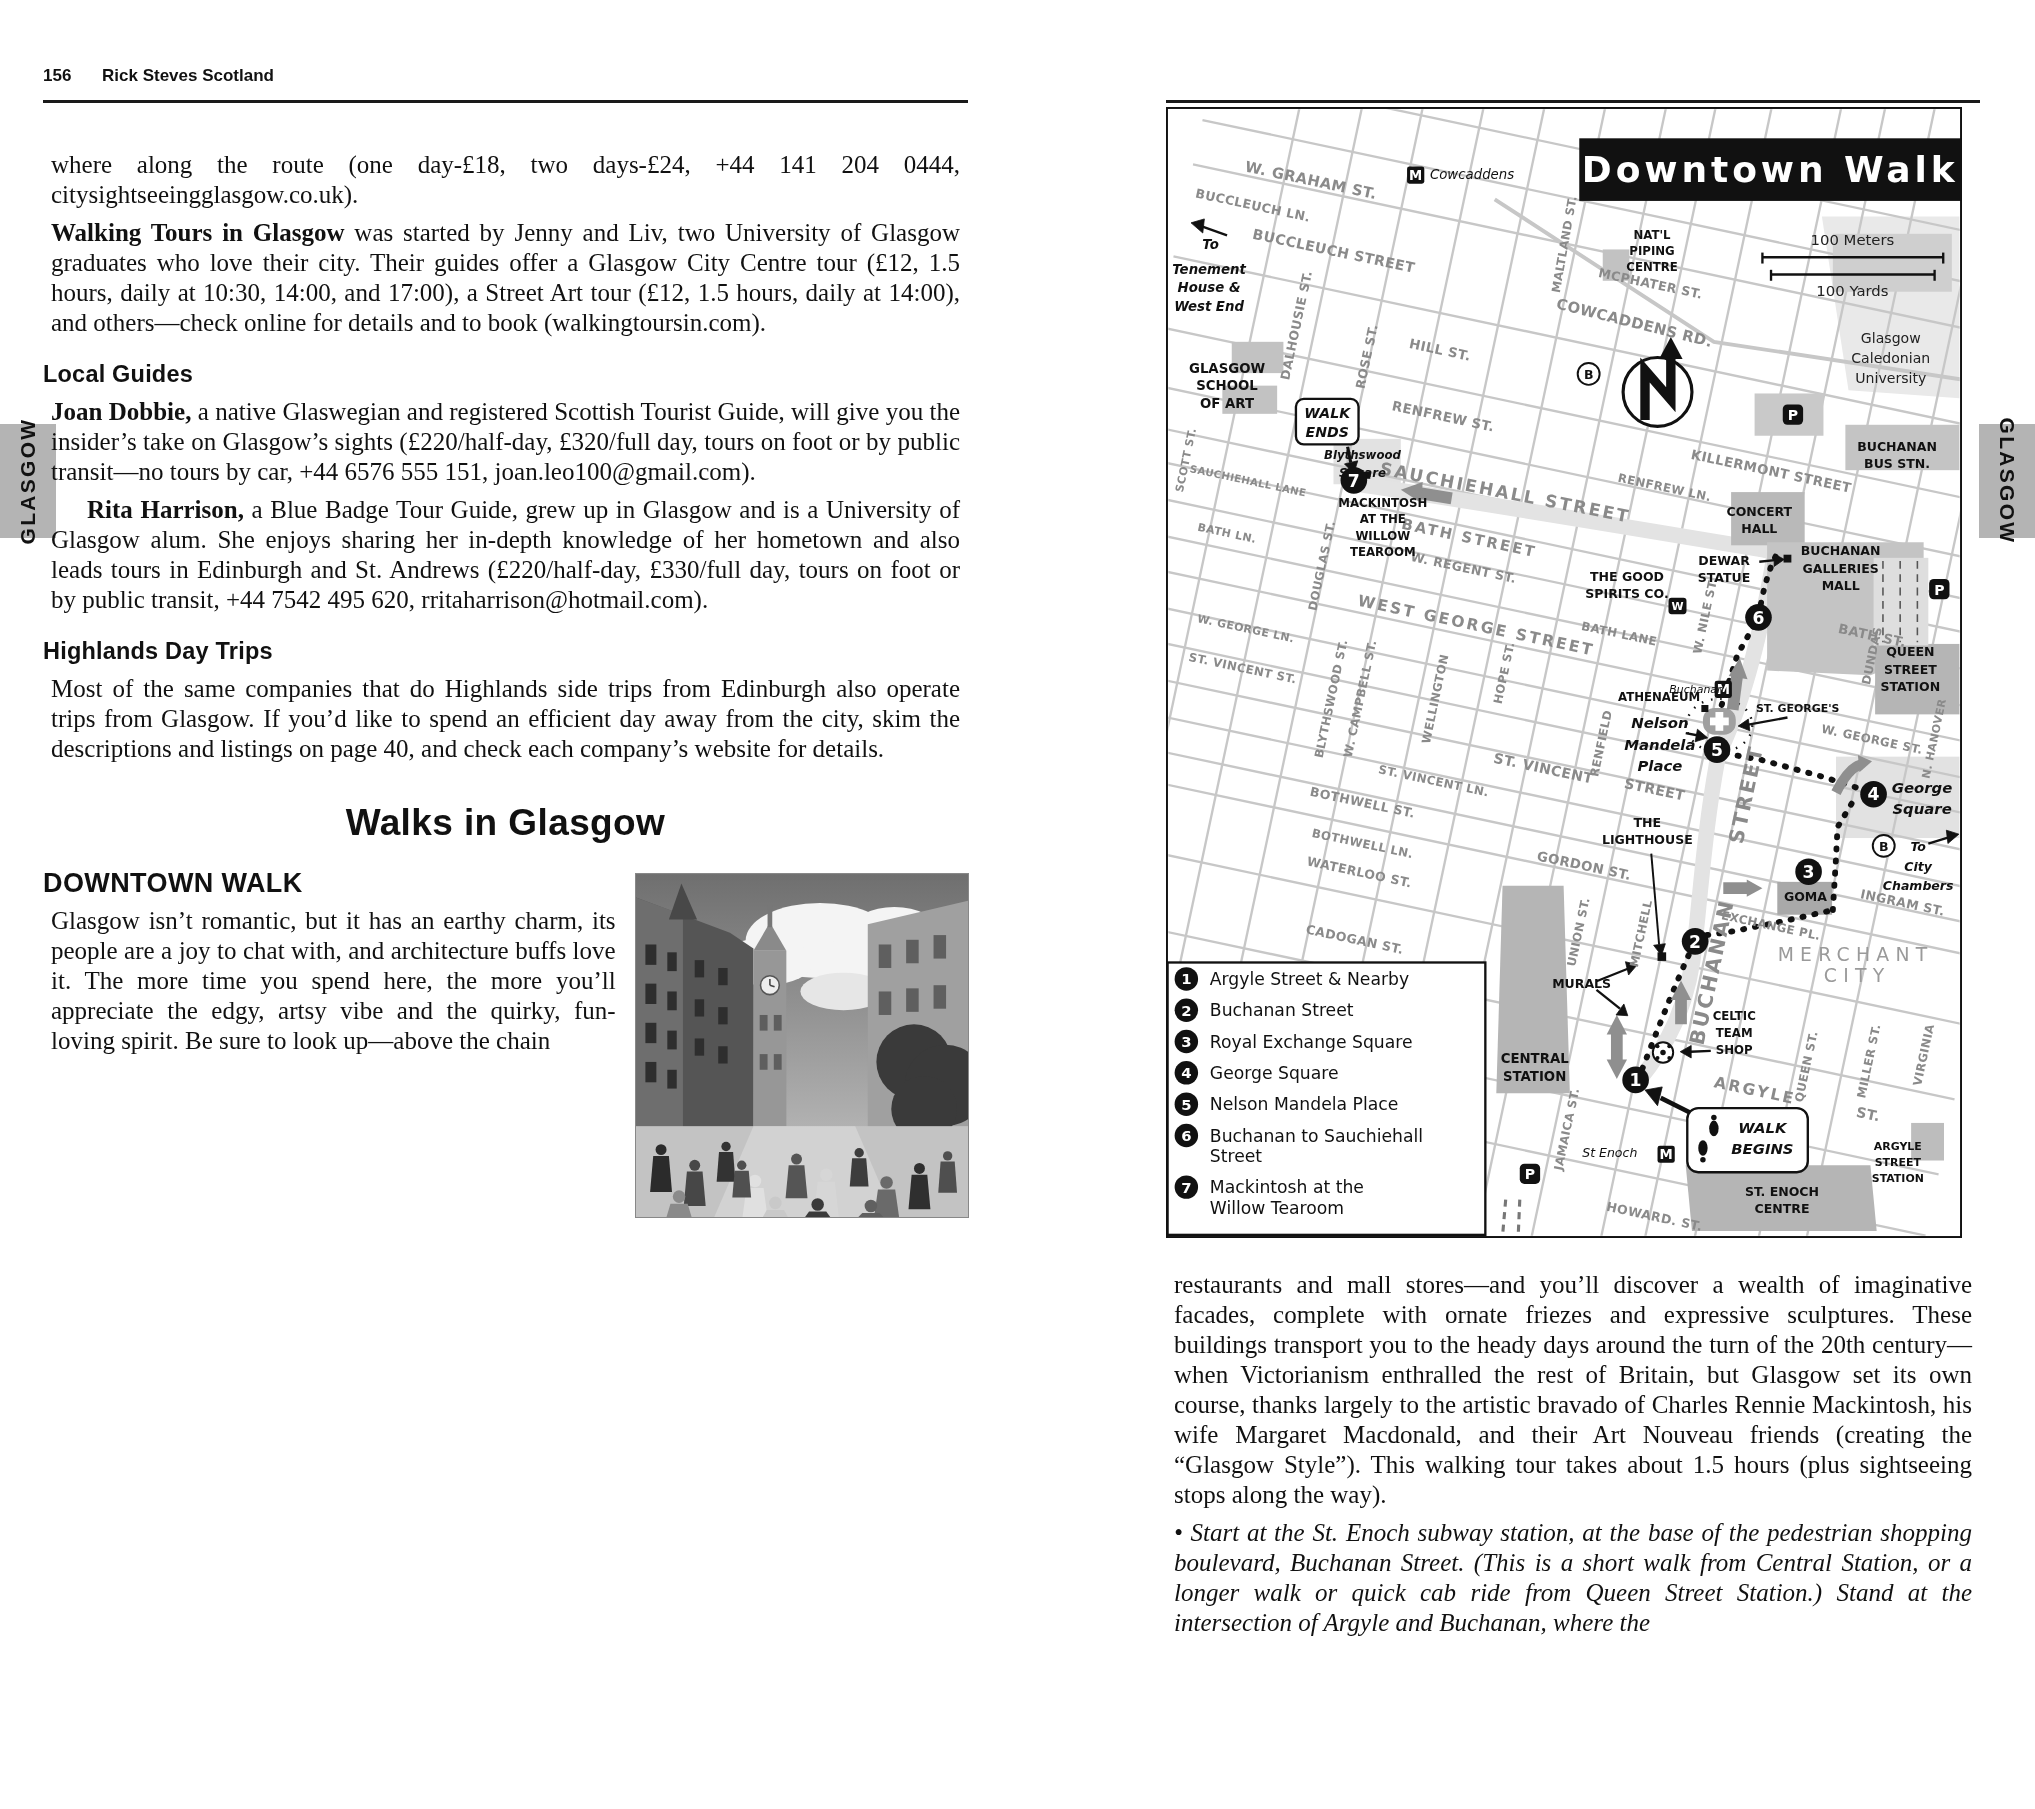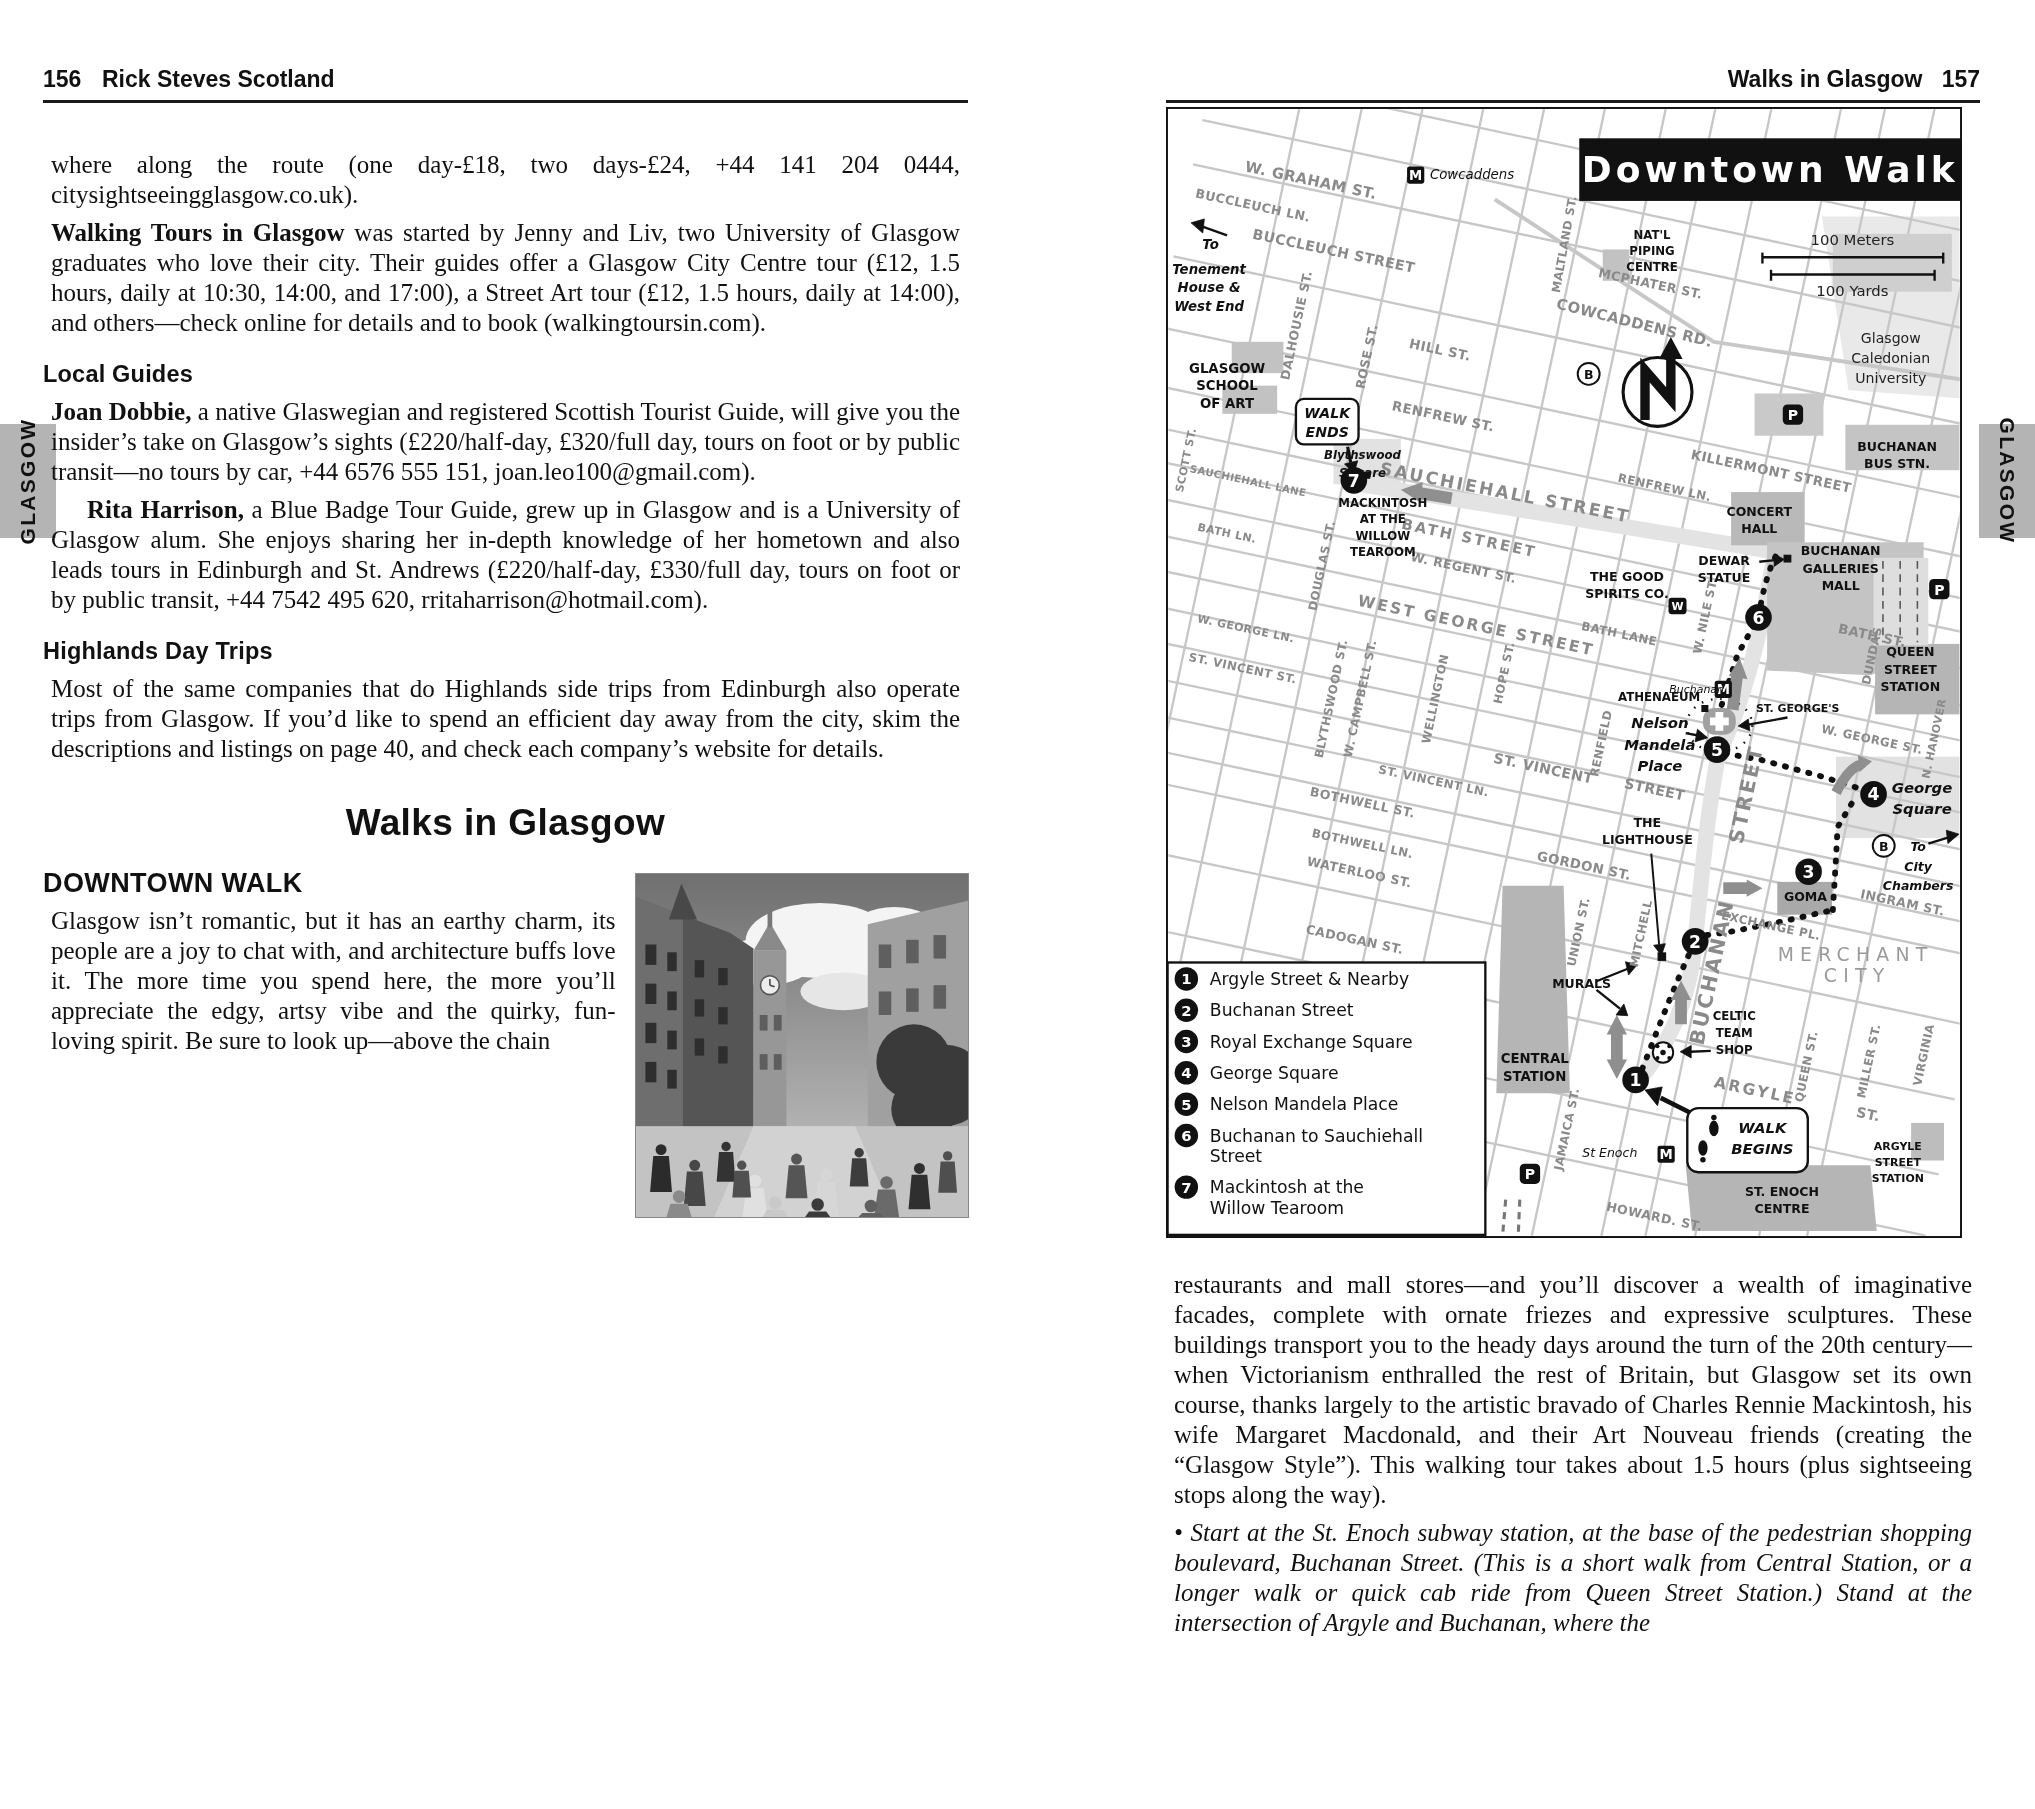--- a/index.html
+++ b/index.html
@@ -1,19 +1,19 @@
 <!DOCTYPE html>
 <html style="font-size:12.5px"><head>
 <meta charset="utf-8">
 <style>
   html,body{margin:0;padding:0;background:#fff;}
   #canvas{position:relative;width:2035px;height:1809px;background:#fff;overflow:hidden;
           font-family:"Liberation Serif",serif;color:#111;}
   .hdr{position:absolute;top:66px;font-family:"Liberation Sans",sans-serif;font-weight:bold;
-       font-size:23px;color:#111;}
+       font-size:17px;color:#111;}
   .rule{position:absolute;top:100px;height:3.1px;background:#1a1a1a;}
   .tab{position:absolute;width:56px;height:114px;background:#b4b4b4;display:flex;
        align-items:center;justify-content:center;}
   .tab span{font-family:"Liberation Sans",sans-serif;font-weight:bold;font-size:21px;
        letter-spacing:2.3px;color:#111;white-space:nowrap;}
   #tab-l span{transform:rotate(-90deg);}
   #tab-r span{transform:rotate(90deg);}
   .col{position:absolute;text-align:justify;font-size:25px;line-height:30px;}
   .col p{margin:8px;}
   .ind{text-indent:36px;}
@@ -194,23 +194,20 @@
               <path d="M126,379 h18 l3,34 h-24 z"></path>
             </g>
         </g>
       </svg>
 
       <h3 class="dwn">DOWNTOWN WALK</h3>
       <p>Glasgow isn’t romantic, but it has an earthy charm, its people are a joy to chat with, and architecture buffs love it. The more time you spend here, the more you’ll appreciate the edgy, artsy vibe and the quirky, fun-loving spirit. Be sure to look up—above the chain</p>
     </div>
   </div>
 
-  <div class="hdr" style="left:1166px;width:814px;text-align:right;">
-    <span>Walks in Glasgow</span>&nbsp;&nbsp;&nbsp;<span>157</span>
-  </div>
   <div class="rule" style="left:1166px;width:814px;"></div>
   <div class="tab" id="tab-r" style="left:1979px;top:424px;">
     <span>GLASGOW</span>
   </div>
 
   <div id="map-wrap">
     <svg id="mapsvg" width="796" height="1131" viewBox="0 0 1017 1445">
       <defs>
           <clipPath id="mapclip">
             <rect x="3" y="3" width="1011" height="1439"></rect>

